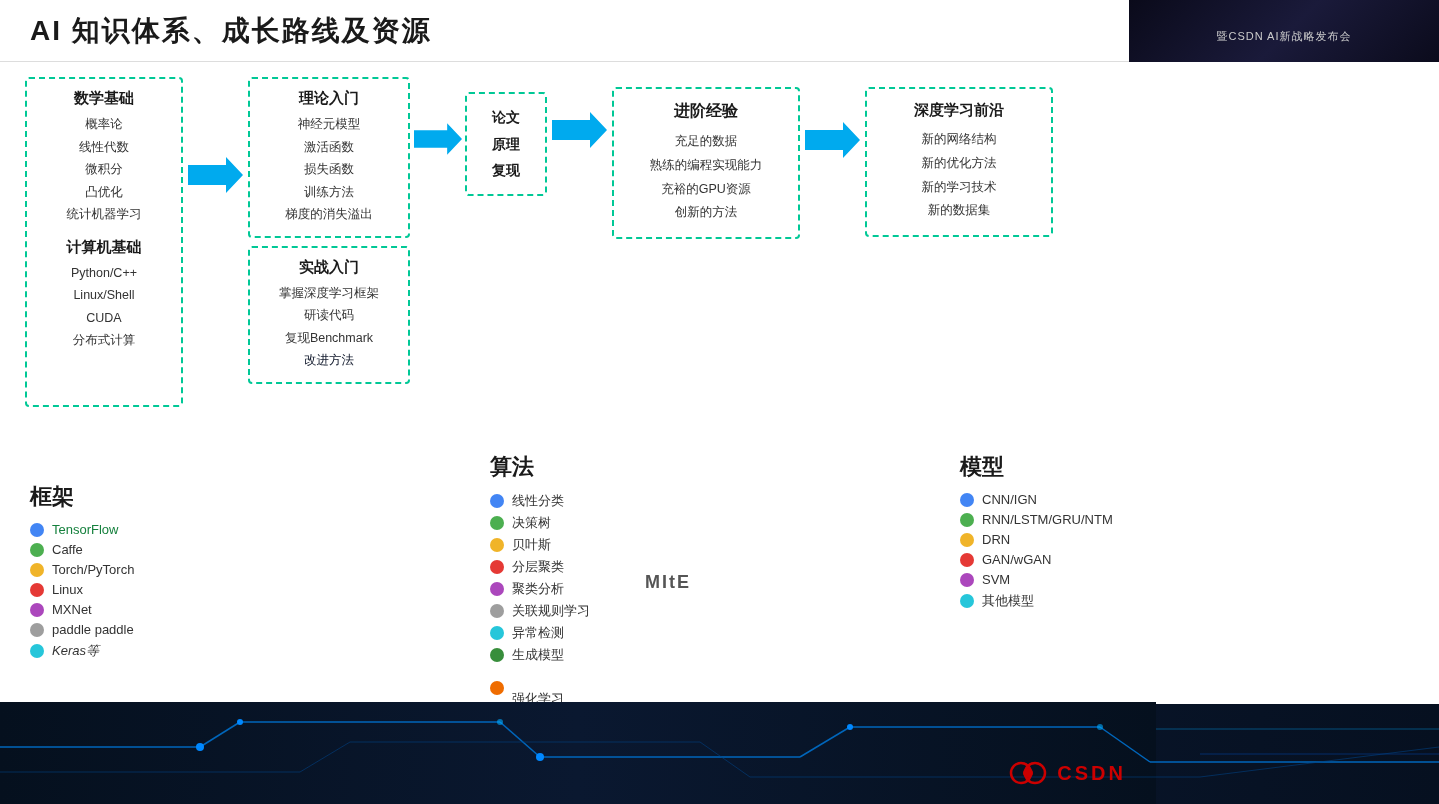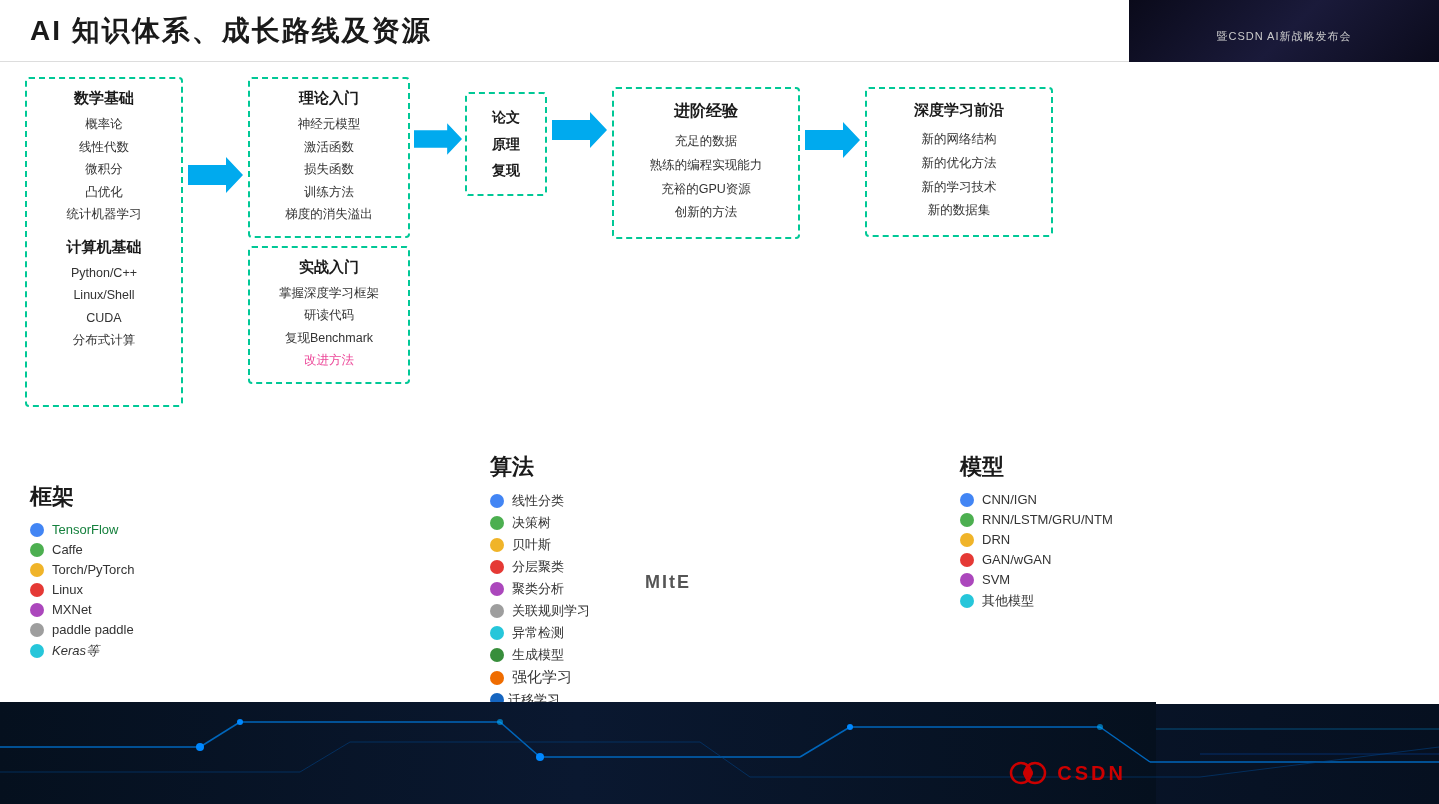--- a/index.html
+++ b/index.html
@@ -81,21 +81,21 @@
         <span style="font-size:12.5px;color:#333;display:block;text-align:center;line-height:1.8;">激活函数</span>
         <span style="font-size:12.5px;color:#333;display:block;text-align:center;line-height:1.8;">损失函数</span>
         <span style="font-size:12.5px;color:#333;display:block;text-align:center;line-height:1.8;">训练方法</span>
         <span style="font-size:12.5px;color:#333;display:block;text-align:center;line-height:1.8;">梯度的消失溢出</span>
       </div>
       <div style="border:2px dashed #00c896;border-radius:4px;padding:10px 12px;background:#fff;width:162px;">
         <div style="font-size:15px;font-weight:bold;text-align:center;color:#1a1a1a;margin-bottom:5px;">实战入门</div>
         <span style="font-size:12.5px;color:#333;display:block;text-align:center;line-height:1.8;">掌握深度学习框架</span>
         <span style="font-size:12.5px;color:#333;display:block;text-align:center;line-height:1.8;">研读代码</span>
         <span style="font-size:12.5px;color:#333;display:block;text-align:center;line-height:1.8;">复现Benchmark</span>
-        <span style="font-size:12.5px;color:#ec4899;display:block;text-align:center;line-height:1.8;">改进方法</span>
+        <span style="font-size:12.5px;color:#0f172a;display:block;text-align:center;line-height:1.8;">改进方法</span>
       </div>
     </div>
 
     <div style="display:flex;flex-direction:column;gap:8px;">
       <div style="width:55px;display:flex;align-items:center;justify-content:center;padding-top:45px;">
         <svg width="48" height="34" viewBox="0 0 55 36">
           <polygon points="0,8 38,8 38,0 55,18 38,36 38,28 0,28" fill="#00aaee"></polygon>
         </svg>
       </div>
       <div style="width:55px;height:148px;"></div>
@@ -201,21 +201,21 @@
       <div style="display:flex;align-items:center;gap:8px;margin-bottom:4px;">
         <div style="width:14px;height:14px;border-radius:50%;background:#26c6da;flex-shrink:0;"></div>
         <span style="font-size:13px;color:#333;">异常检测</span>
       </div>
       <div style="display:flex;align-items:center;gap:8px;margin-bottom:4px;">
         <div style="width:14px;height:14px;border-radius:50%;background:#388e3c;flex-shrink:0;"></div>
         <span style="font-size:13px;color:#333;">生成模型</span>
       </div>
       <div style="display:flex;align-items:center;gap:8px;margin-bottom:4px;">
         <div style="width:14px;height:14px;border-radius:50%;background:#ef6c00;flex-shrink:0;"></div>
-        <span style="font-size:15px;color:#333;">强化学习</span>
+        <span style="font-size:13px;color:#333;margin-top:22px;">强化学习</span>
       </div>
       <div style="display:flex;align-items:center;gap:4px;">
         <div style="width:14px;height:14px;border-radius:50%;background:#1565c0;flex-shrink:0;"></div>
         <span style="font-size:13px;color:#333;">迁移学习</span>
       </div>
       <div style="display:flex;align-items:center;gap:8px;margin-bottom:4px;">
         <div style="width:14px;height:14px;border-radius:50%;background:#00695c;flex-shrink:0;"></div>
         <span style="font-size:13px;color:#333;">其他方法</span>
       </div>
     </div>

